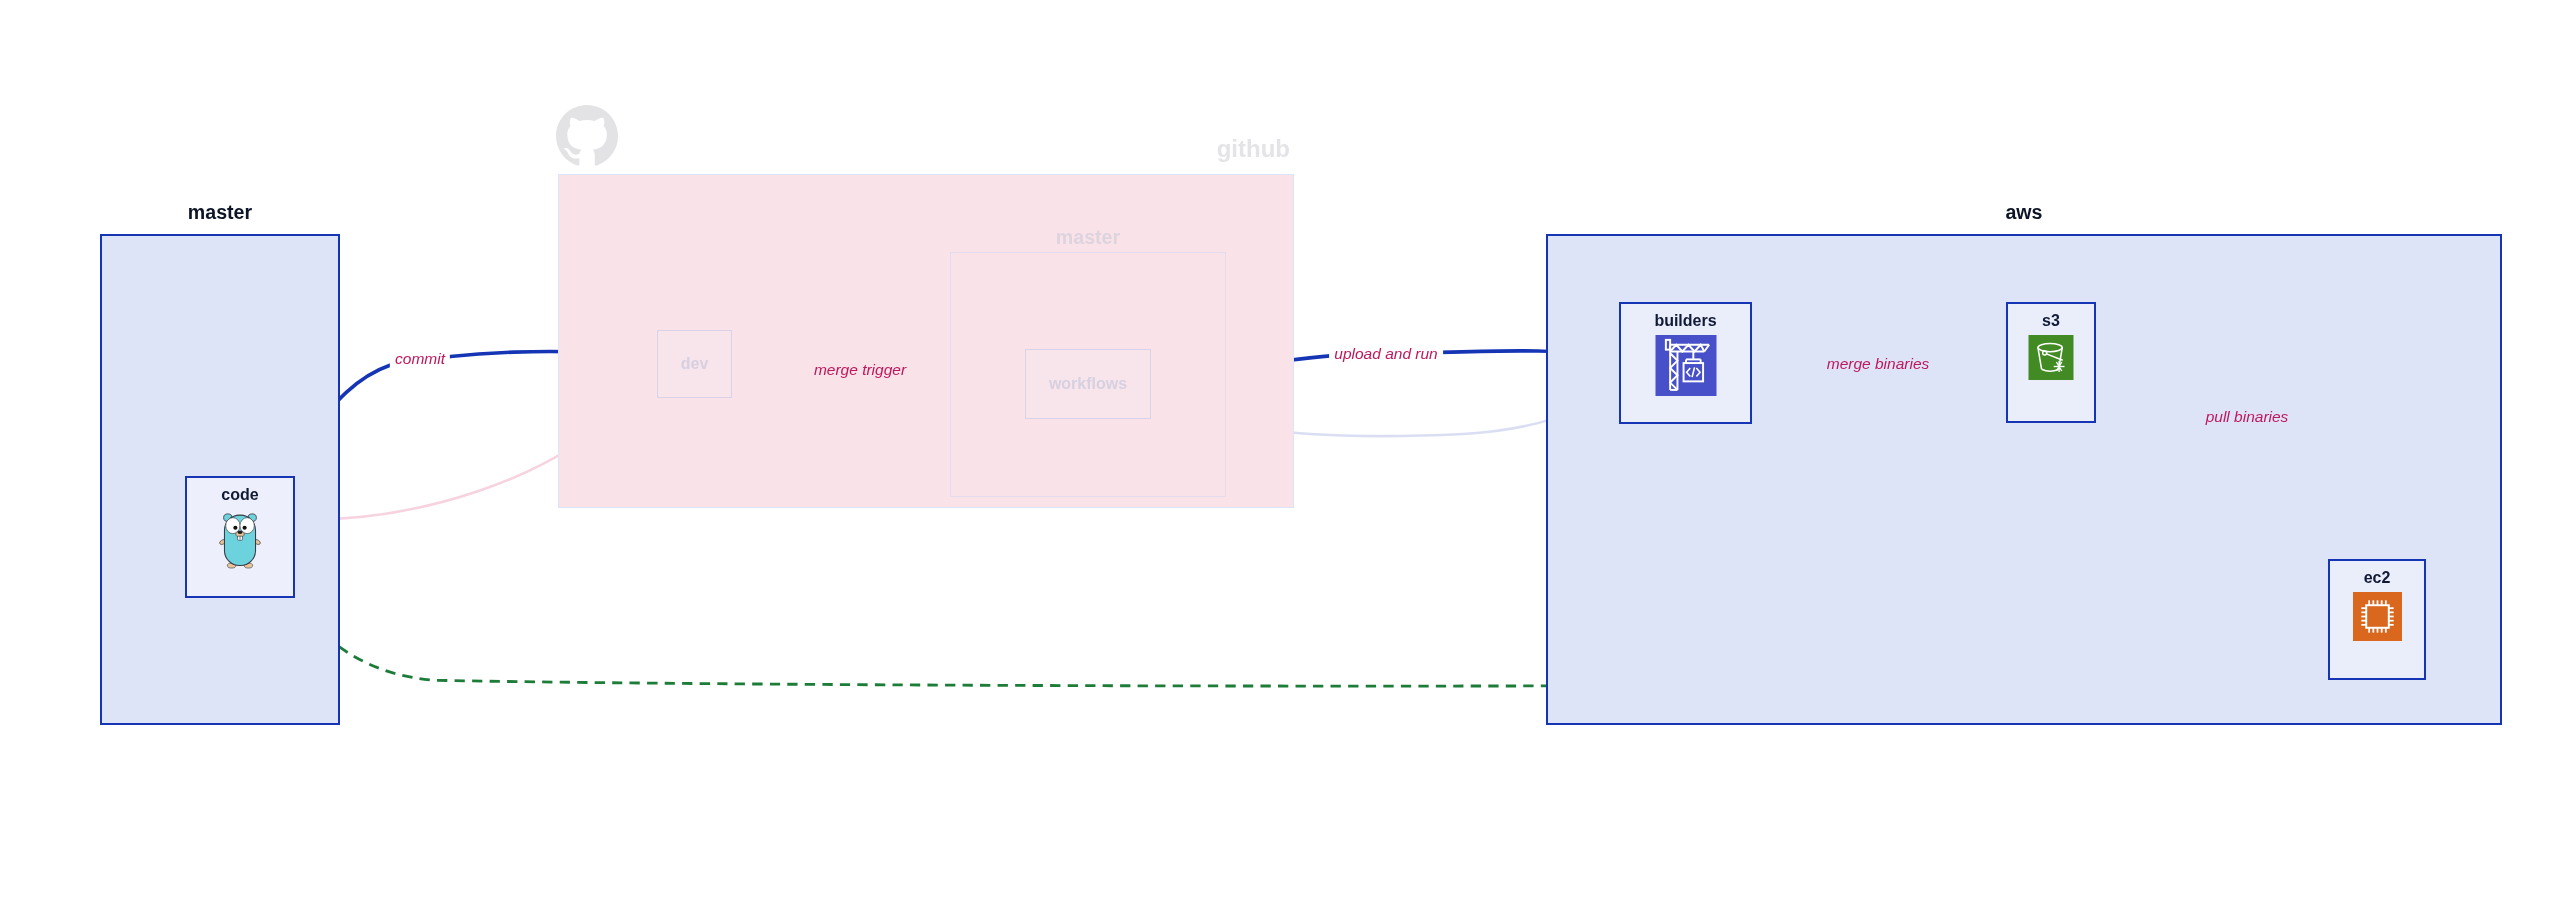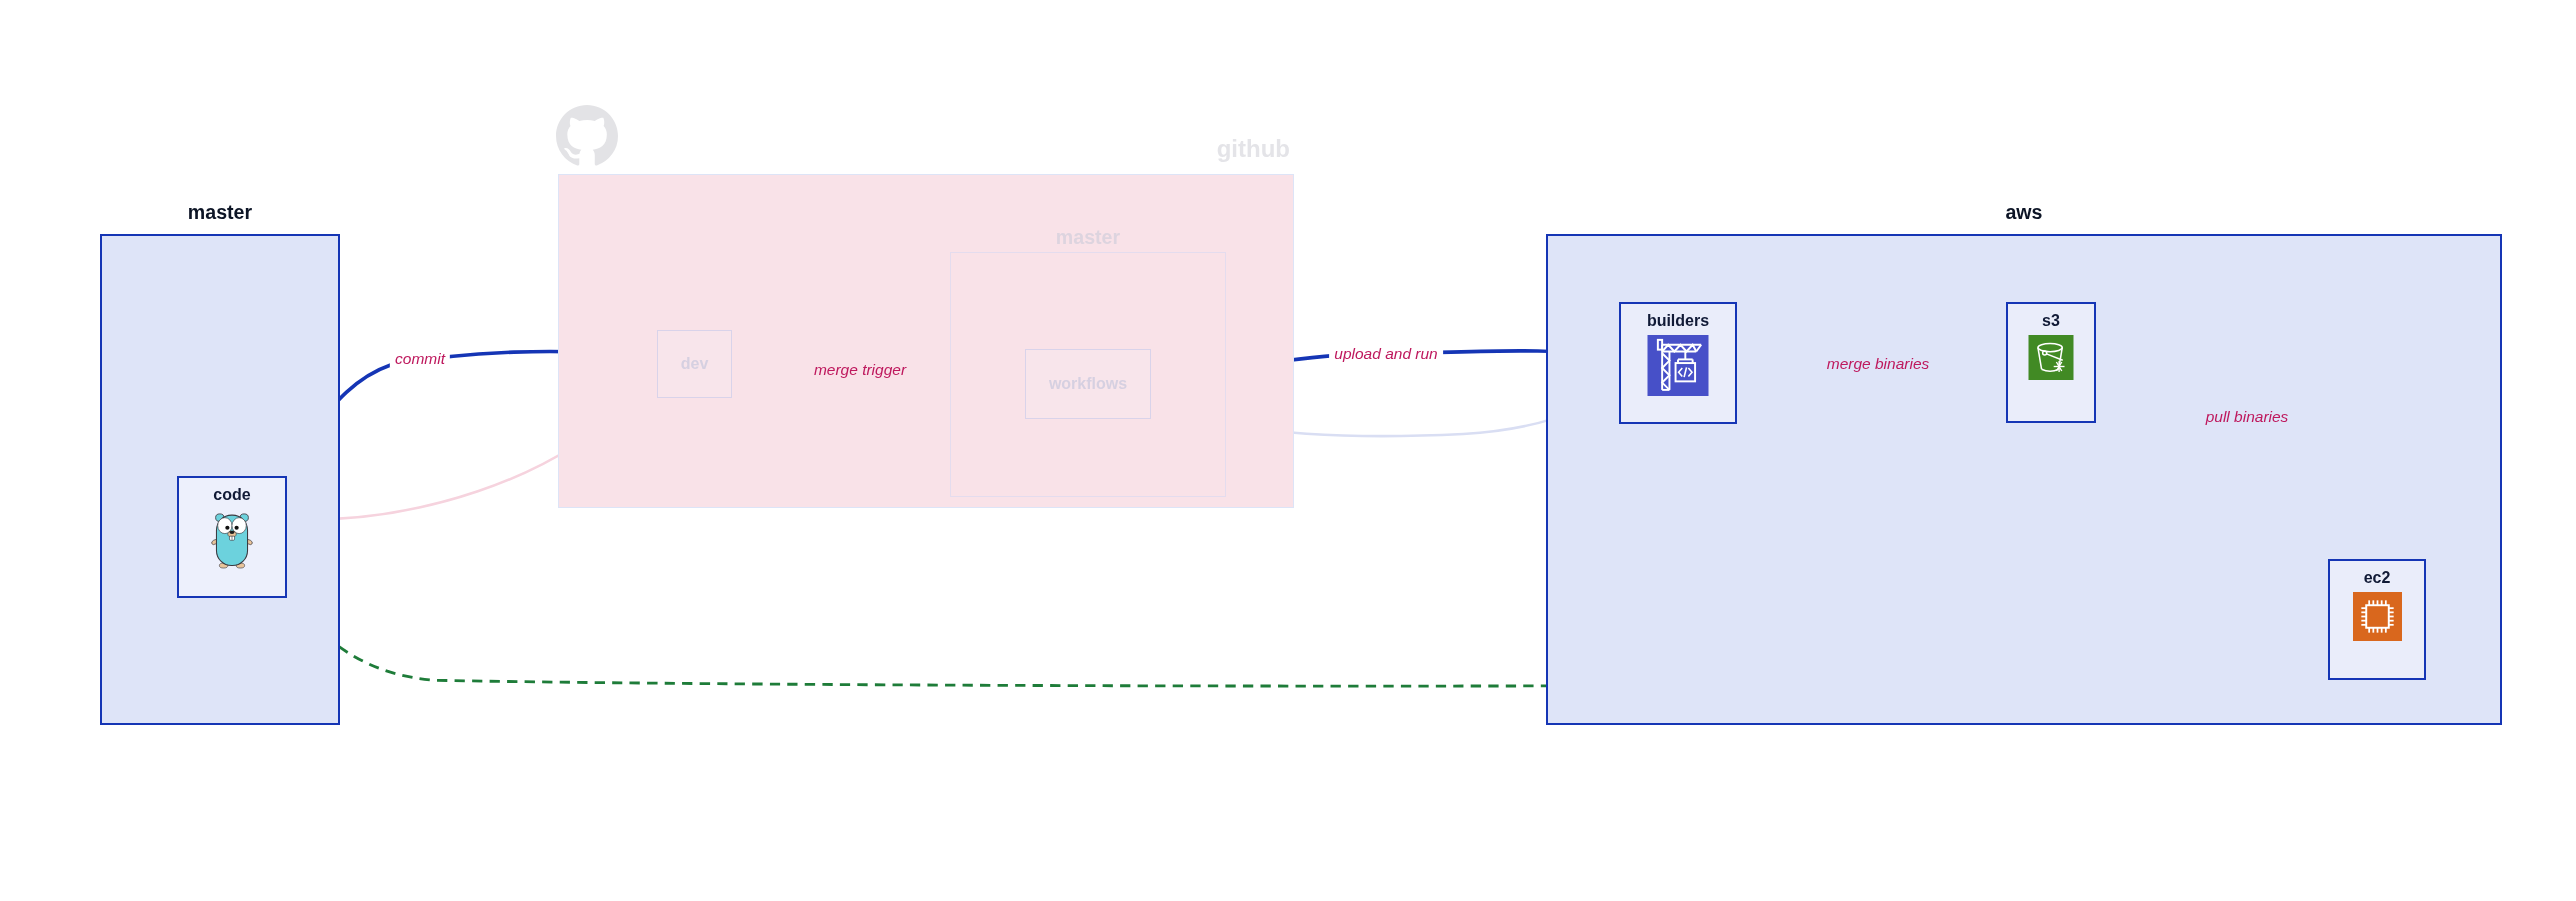--- a/index.html
+++ b/index.html
@@ -71,21 +71,21 @@
     <path d="M 2235,710 C 2410,726 2515,686 2670,686 C 2845,686 3005,668 3134,697" fill="none" stroke="#1535b5" stroke-width="7" marker-end="url(#ah-blue)"></path>
     <path d="M 3404,704 L 3882,704" fill="none" stroke="#1535b5" stroke-width="7" marker-end="url(#ah-blue)"></path>
     <path d="M 4070,707 C 4205,723 4300,764 4372,830 C 4455,908 4528,1012 4554,1074" fill="none" stroke="#1535b5" stroke-width="7" marker-end="url(#ah-blue)"></path>
 
     <path d="M 557,1164 C 650,1262 720,1308 840,1320 C 1600,1334 3650,1336 4160,1320 C 4330,1314 4448,1284 4508,1246" fill="none" stroke="#1e7c39" stroke-width="5.5" stroke-dasharray="20 14" marker-end="url(#ah-green)"></path>
   </svg>
 
   <div class="group-label" style="left:100px;top:201px;width:240px;">master</div>
   <div class="group group-blue" style="left:100px;top:234px;width:240px;height:491px;"></div>
 
-  <div class="node node-solid node-code" style="left:177px;top:476px;width:110px;height:122px;">
+  <div class="node node-solid node-code" style="left:185px;top:476px;width:110px;height:122px;">
     <div class="node-label">code</div>
     <div class="icon-wrap">
       <svg width="42" height="61" viewBox="0 0 100 140">
         <ellipse cx="21" cy="18" rx="10" ry="9" fill="#6cd2dd" stroke="#3a3a40" stroke-width="2"></ellipse>
         <ellipse cx="79" cy="18" rx="10" ry="9" fill="#6cd2dd" stroke="#3a3a40" stroke-width="2"></ellipse>
         <ellipse cx="9" cy="76" rx="8" ry="5" fill="#e9c49a" stroke="#3a3a40" stroke-width="1.5" transform="rotate(-30 9 76)"></ellipse>
         <ellipse cx="91" cy="76" rx="8" ry="5" fill="#e9c49a" stroke="#3a3a40" stroke-width="1.5" transform="rotate(30 91 76)"></ellipse>
         <ellipse cx="30" cy="132" rx="10" ry="6" fill="#e9c49a" stroke="#3a3a40" stroke-width="1.5"></ellipse>
         <ellipse cx="70" cy="132" rx="10" ry="6" fill="#e9c49a" stroke="#3a3a40" stroke-width="1.5"></ellipse>
         <rect x="13" y="12" width="74" height="120" rx="36" fill="#6cd2dd" stroke="#3a3a40" stroke-width="2.5"></rect>
@@ -116,21 +116,21 @@
     <div class="node-label">dev</div>
   </div>
 
   <div class="node node-faded" style="left:1025px;top:349px;width:126px;height:70px;">
     <div class="node-label">workflows</div>
   </div>
 
   <div class="group-label" style="left:1546px;top:201px;width:956px;">aws</div>
   <div class="group group-blue" style="left:1546px;top:234px;width:956px;height:491px;"></div>
 
-  <div class="node node-solid" style="left:1619px;top:302px;width:118px;height:122px;">
+  <div class="node node-solid" style="left:1619px;top:302px;width:133px;height:122px;">
     <div class="node-label">builders</div>
     <div class="icon-wrap">
       <svg width="62" height="61" viewBox="0 0 100 100">
         <rect x="0" y="0" width="100" height="100" fill="#4750c8"></rect>
         <g stroke="#ffffff" stroke-width="3.2" fill="none">
           <rect x="17" y="8" width="7" height="16"></rect>
           <line x1="24" y1="16" x2="88" y2="16"></line>
           <line x1="24" y1="27" x2="80" y2="27"></line>
           <path d="M24,27 L34,16 L44,27 L54,16 L64,27 L74,16 L80,27"></path>
           <path d="M88,16 L80,27"></path>

